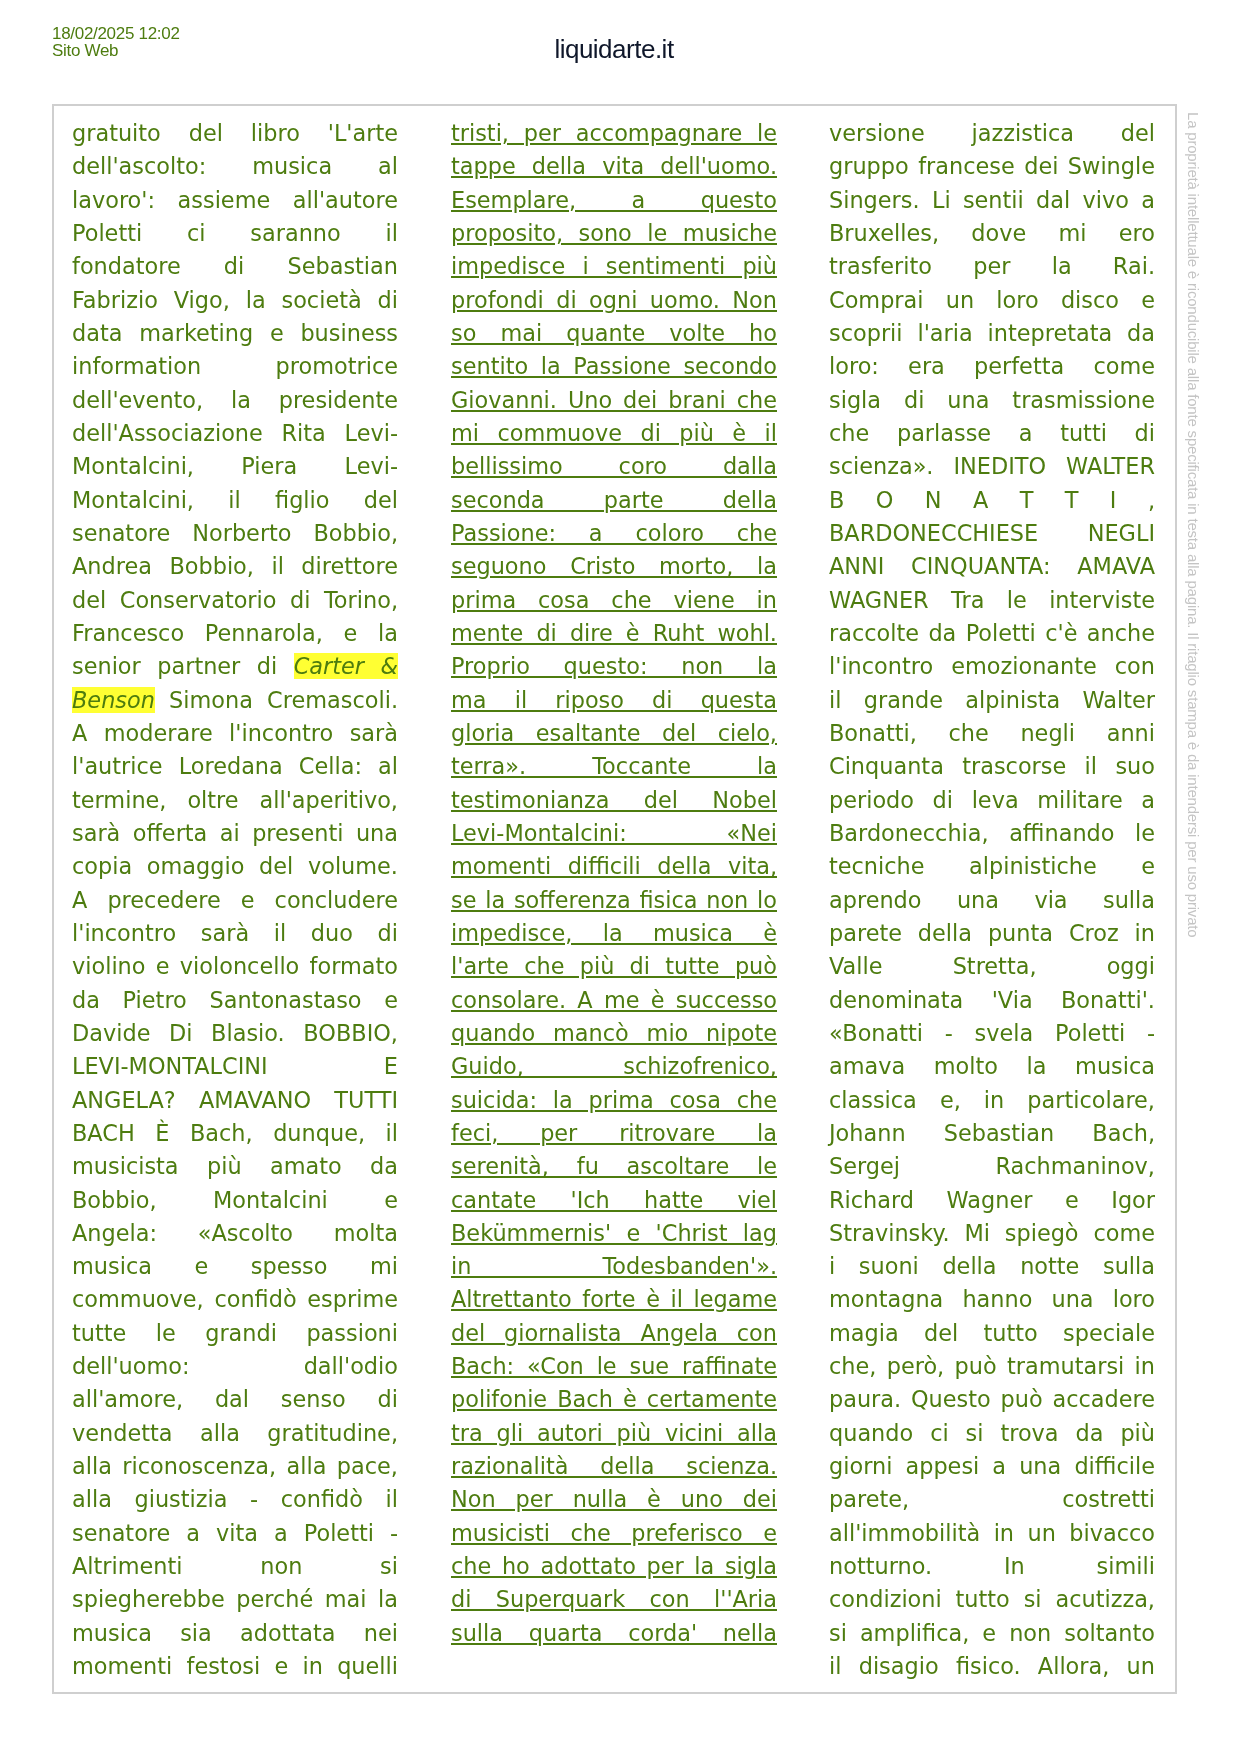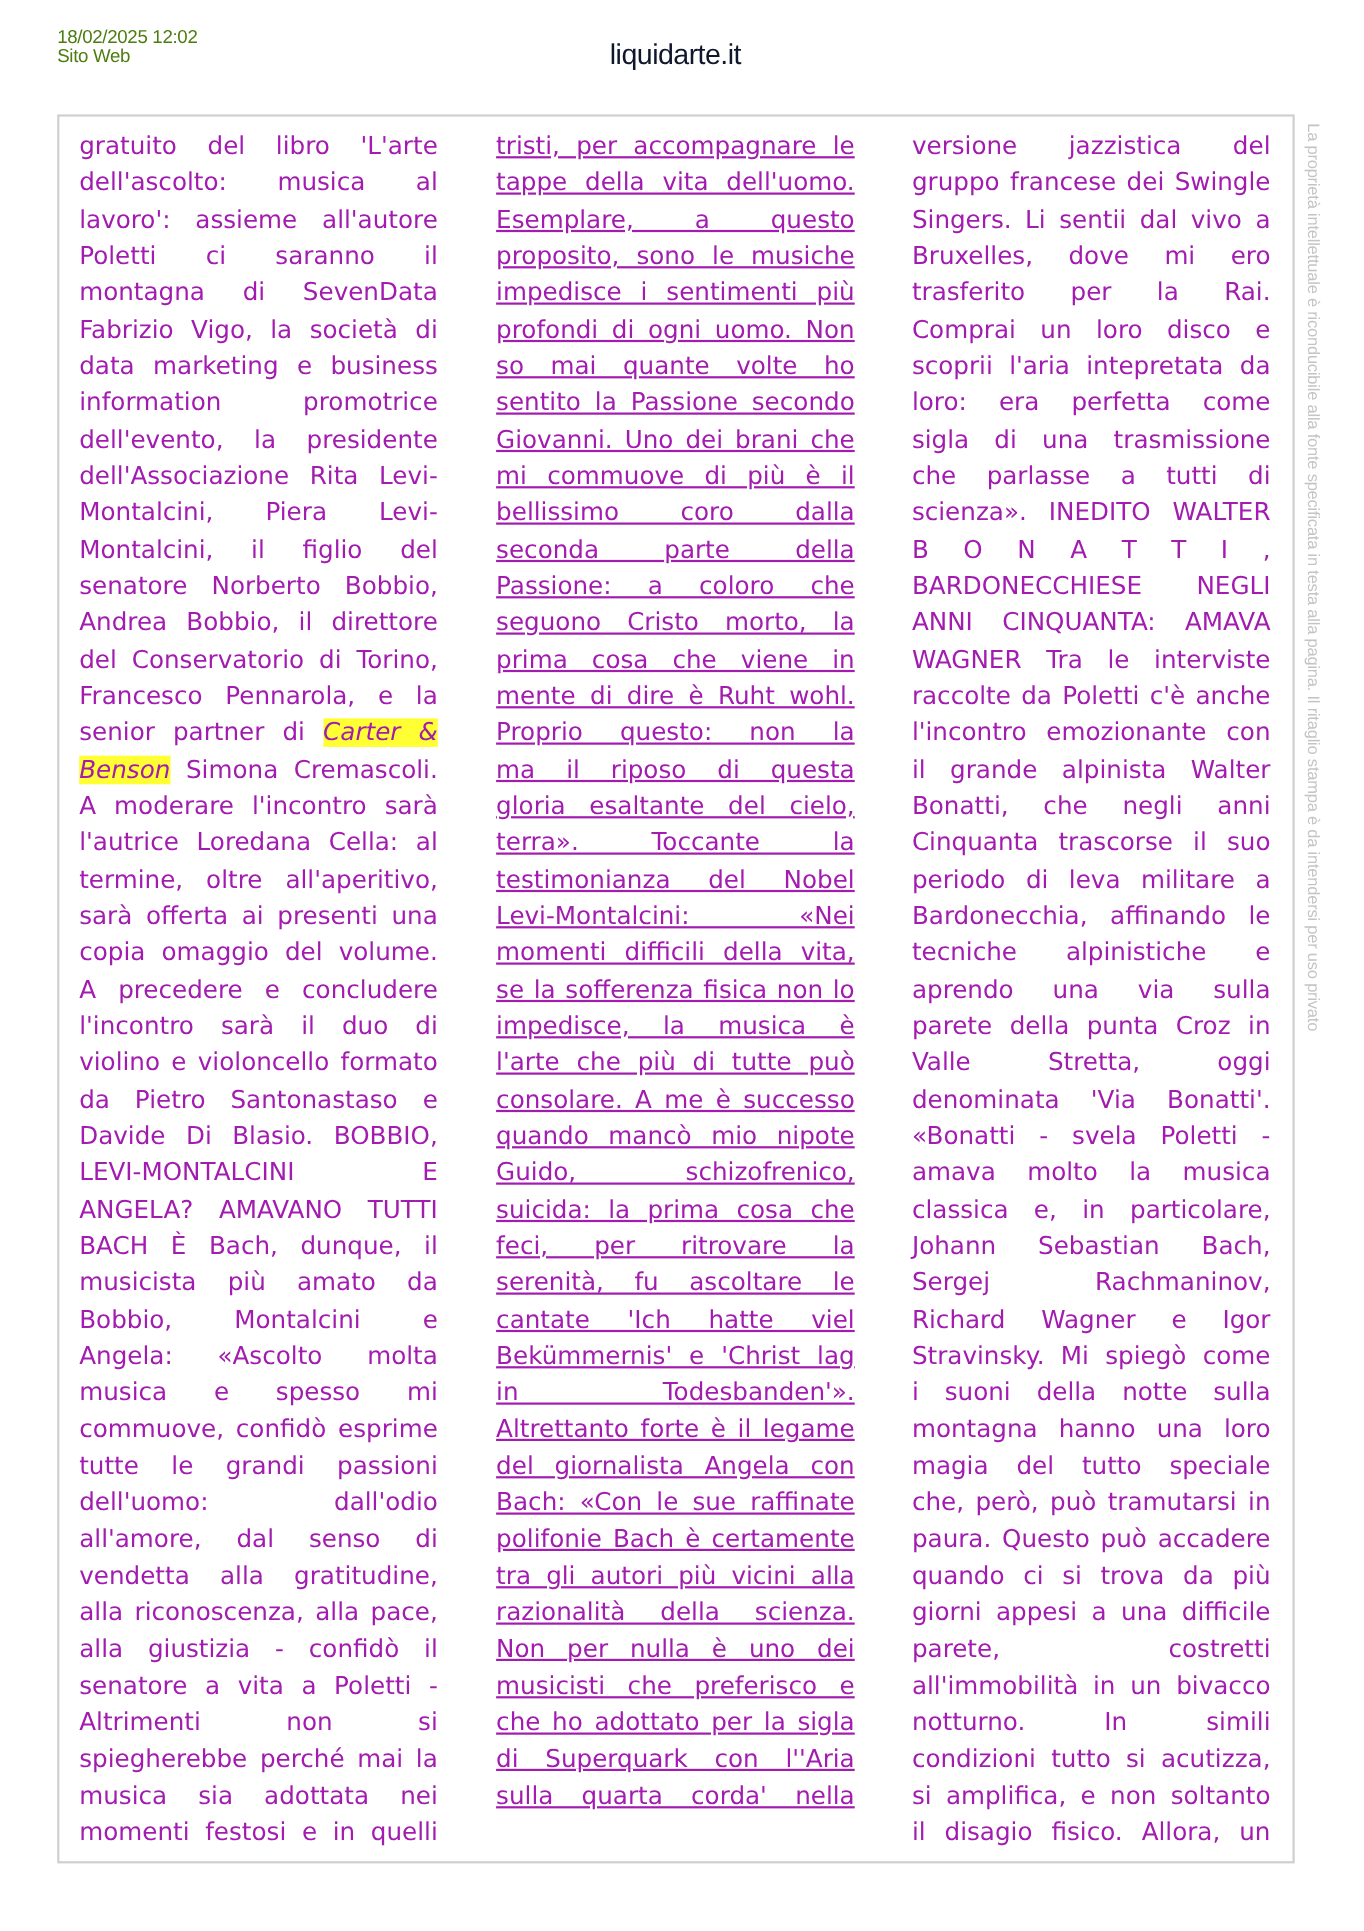--- a/index.html
+++ b/index.html
@@ -1,20 +1,20 @@
 <!DOCTYPE html>
 <html><head>
   <meta charset="utf-8">
   <style>
     html, body { margin: 0; padding: 0; background: #ffffff; }
     body { width: 1240px; height: 1755px; position: relative; overflow: hidden; }
     .meta { position: absolute; left: 52px; top: 25px; font-family: "Liberation Sans", sans-serif; font-size: 17px; line-height: 17px; color: #4d7c0f; letter-spacing: -0.3px; }
     .site { position: absolute; left: 0; width: 1228px; top: 34px; text-align: center; font-family: "Liberation Sans", sans-serif; font-size: 26px; color: #0f172a; letter-spacing: -0.5px; }
     .frame { position: absolute; left: 52px; top: 104px; width: 1121px; height: 1586px; border: 2px solid #cfcfcf; box-sizing: content-box; }
-    .col { position: absolute; top: 117px; width: 326px; font-family: "DejaVu Sans", sans-serif; font-size: 22.4px; color: #a21caf; }
+    .col { position: absolute; top: 117px; width: 326px; font-family: "DejaVu Sans", sans-serif; font-size: 22.4px; color: #4d7c0f; }
     .col1 { left: 72px; }
     .col2 { left: 451px; text-decoration: underline; }
     .col3 { left: 829px; }
     .ln { height: 33.33px; line-height: 33.33px; white-space: nowrap; text-align: justify; text-align-last: justify; overflow: visible; }
     .ln span { white-space: normal; }
     .hl { background: #ffff33; font-style: italic; }
     .side { position: absolute; left: 1184px; top: 112px; width: 18px; height: 950px; writing-mode: vertical-rl; font-family: "Liberation Sans", sans-serif; font-size: 15px; color: #c4c4c4; white-space: nowrap; letter-spacing: -0.2px; }
   </style>
 </head>
 <body>
@@ -25,21 +25,21 @@
 </div>
 <div class="site">liquidarte.it</div>
 
 <div class="frame"></div>
 
 <div class="col col1">
     <div class="ln"><span>gratuito del libro 'L'arte</span></div>
     <div class="ln"><span>dell'ascolto: musica al</span></div>
     <div class="ln"><span>lavoro': assieme all'autore</span></div>
     <div class="ln"><span>Poletti ci saranno il</span></div>
-    <div class="ln"><span>montagna di SevenData</span></div>
+    <div class="ln"><span>fondatore di Sebastian</span></div>
     <div class="ln"><span>Fabrizio Vigo, la società di</span></div>
     <div class="ln"><span>data marketing e business</span></div>
     <div class="ln"><span>information promotrice</span></div>
     <div class="ln"><span>dell'evento, la presidente</span></div>
     <div class="ln"><span>dell'Associazione Rita Levi-</span></div>
     <div class="ln"><span>Montalcini, Piera Levi-</span></div>
     <div class="ln"><span>Montalcini, il figlio del</span></div>
     <div class="ln"><span>senatore Norberto Bobbio,</span></div>
     <div class="ln"><span>Andrea Bobbio, il direttore</span></div>
     <div class="ln"><span>del Conservatorio di Torino,</span></div>

